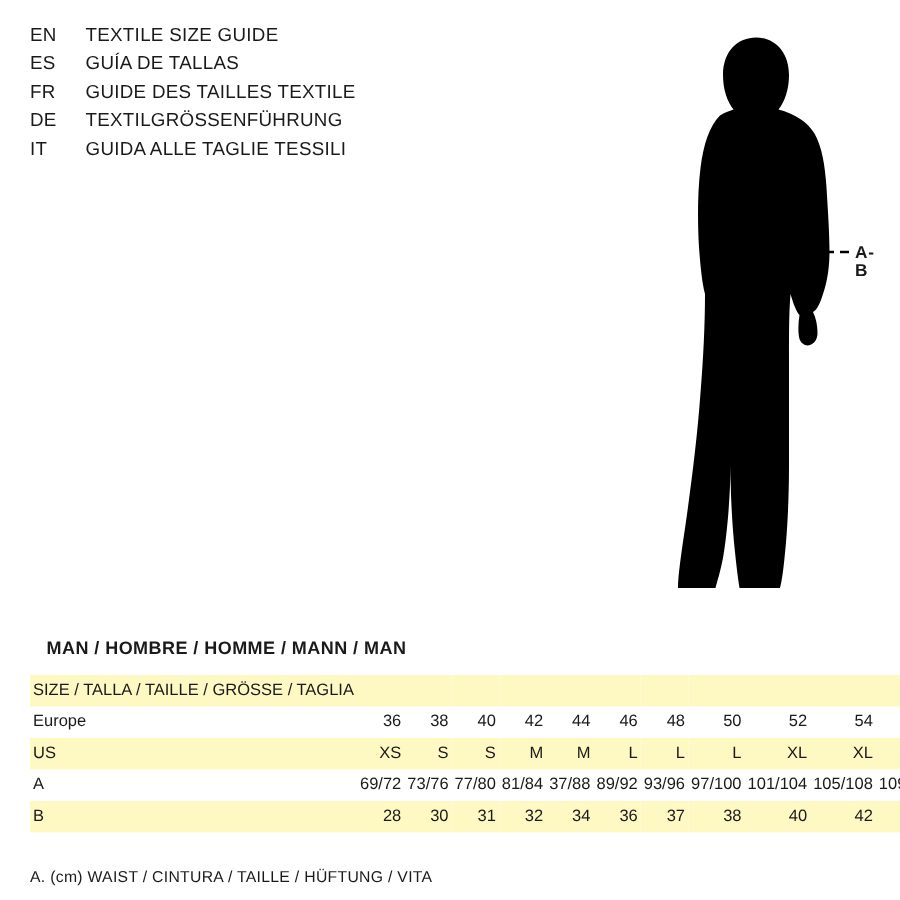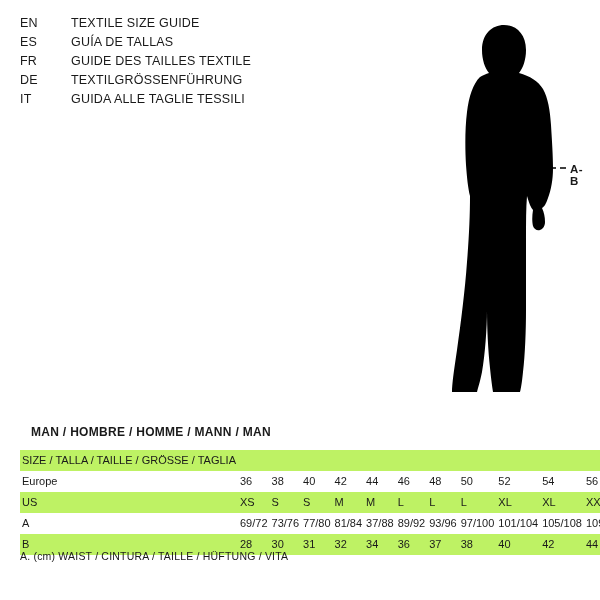--- a/index.html
+++ b/index.html
@@ -27,21 +27,20 @@
     left: 20px;
     top: 14px;
     width: 360px;
   }
   .lang-row {
     display: flex;
     align-items: flex-start;
     font-size: 12.5px;
     line-height: 19px;
     letter-spacing: 0.2px;
-    gap: 14px;
   }
   .lang-code {
     width: 37px;
     flex: 0 0 37px;
     font-size: 12.5px;
   }
   .lang-text {
     font-size: 12.5px;
   }
 
@@ -93,42 +92,44 @@
     border-collapse: collapse;
     font-size: 11px;
   }
   table.size-table td {
     padding: 3px 2px 3px 2px;
     text-align: left;
     white-space: nowrap;
     line-height: 15px;
   }
   table.size-table tr.shaded td {
-    background: #bef264;
+    background: #fef9c3;
   }
   table.size-table td.label-col {
     width: 88px;
   }
   table.size-table td.val {
     width: 43px;
+    text-align: right;
   }
   table.size-table tr.header-row td {
     font-weight: normal;
   }
 
   .footnotes {
     position: absolute;
     left: 20px;
     top: 548px;
     font-size: 10.5px;
     line-height: 16px;
     letter-spacing: 0.2px;
   }
   .footnotes div {
     white-space: nowrap;
+    margin-top: 29px;
   }
 </style>
 </head>
 <body>
 
 <div class="page">
 
   <div class="lang-block">
     <div class="lang-row">
       <span class="lang-code">EN</span>

